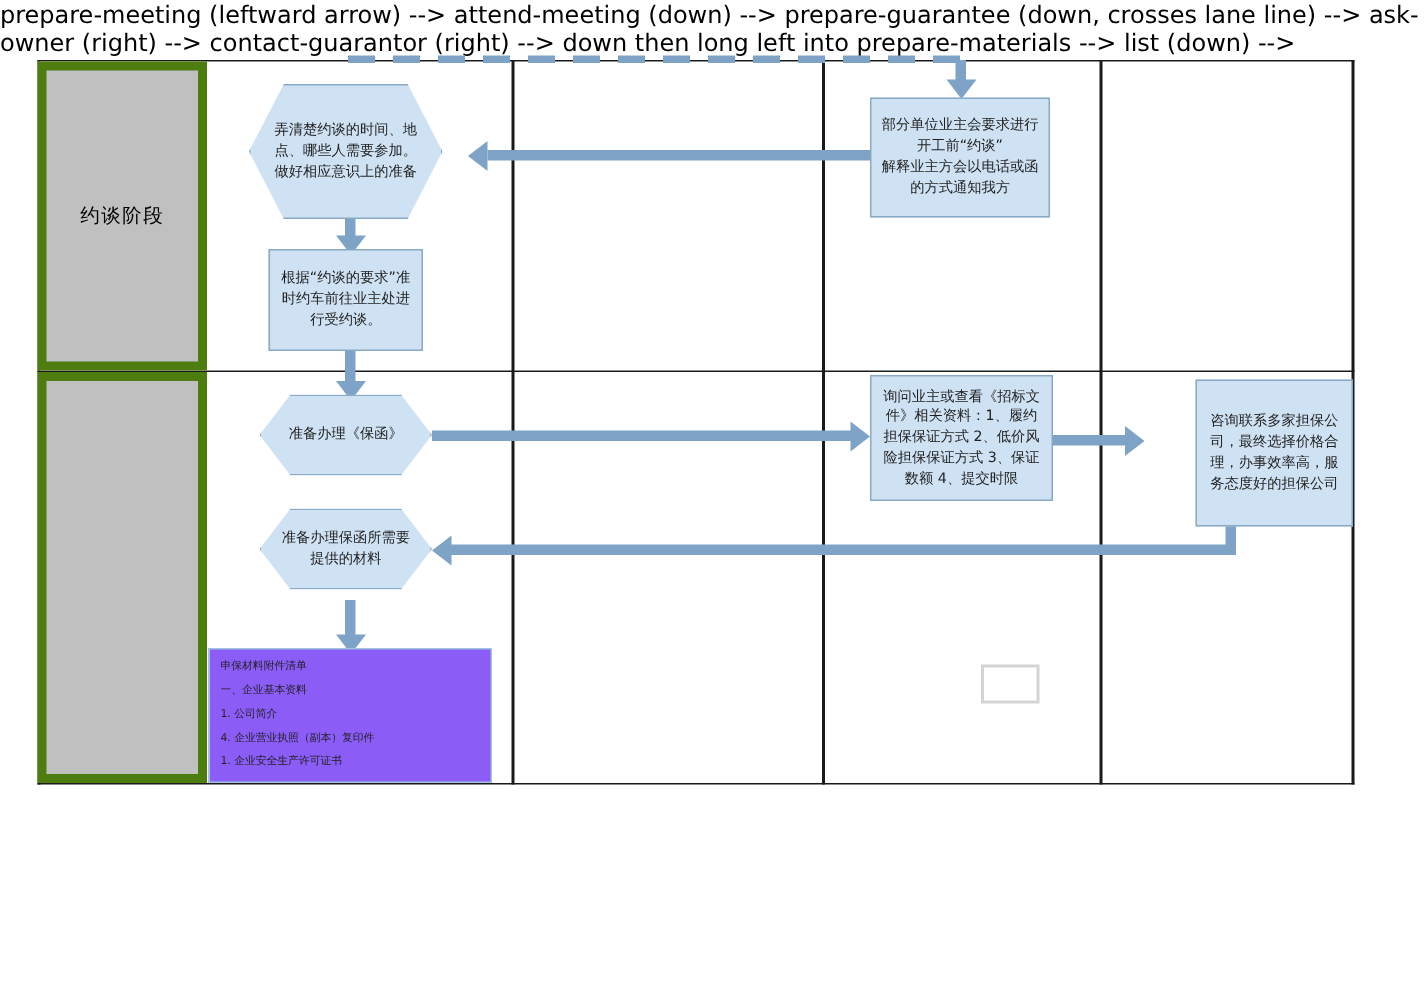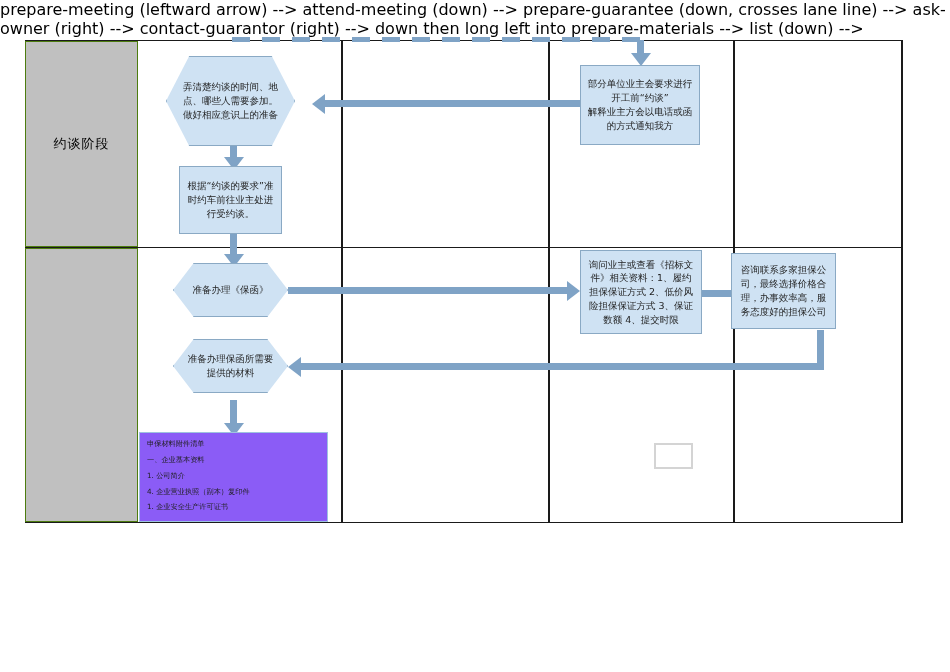--- a/index.html
+++ b/index.html
@@ -24,21 +24,21 @@
   }
   .hline {
     position: absolute;
     height: 1px;
     background: #1a1a1a;
   }
   .lane-label {
     position: absolute;
     box-sizing: border-box;
     background: #c0c0c0;
-    border: 1px solid #4d7c0f;
+    border: 6px solid #4d7c0f;
     display: flex;
     align-items: center;
     justify-content: center;
     color: #000000;
     font-size: 13px;
     letter-spacing: 1px;
   }
 
   
   .node {
@@ -229,21 +229,21 @@
     <div class="hex"></div>
     <div class="hex-text">准备办理保函所需要提供的材料</div>
   </div>
 
   
   <div class="node box" style="left:580px; top:250px; width:122px; height:84px;">
     <span>询问业主或查看《招标文件》相关资料：1、履约担保保证方式 2、低价风险担保保证方式 3、保证数额 4、提交时限</span>
   </div>
 
   
-  <div class="node box" style="left:731px; top:253px; width:105px; height:76px;">
+  <div class="node box" style="left:797px; top:253px; width:105px; height:98px;">
     <span>咨询联系多家担保公司，最终选择价格合理，办事效率高，服务态度好的担保公司</span>
   </div>
 
   
   <div class="emptybox" style="left:654px; top:443px; width:39px; height:26px;">
     <span></span>
   </div>
 
   
   <div class="listbox" style="left:139px; top:432px; width:189px; height:90px;">

